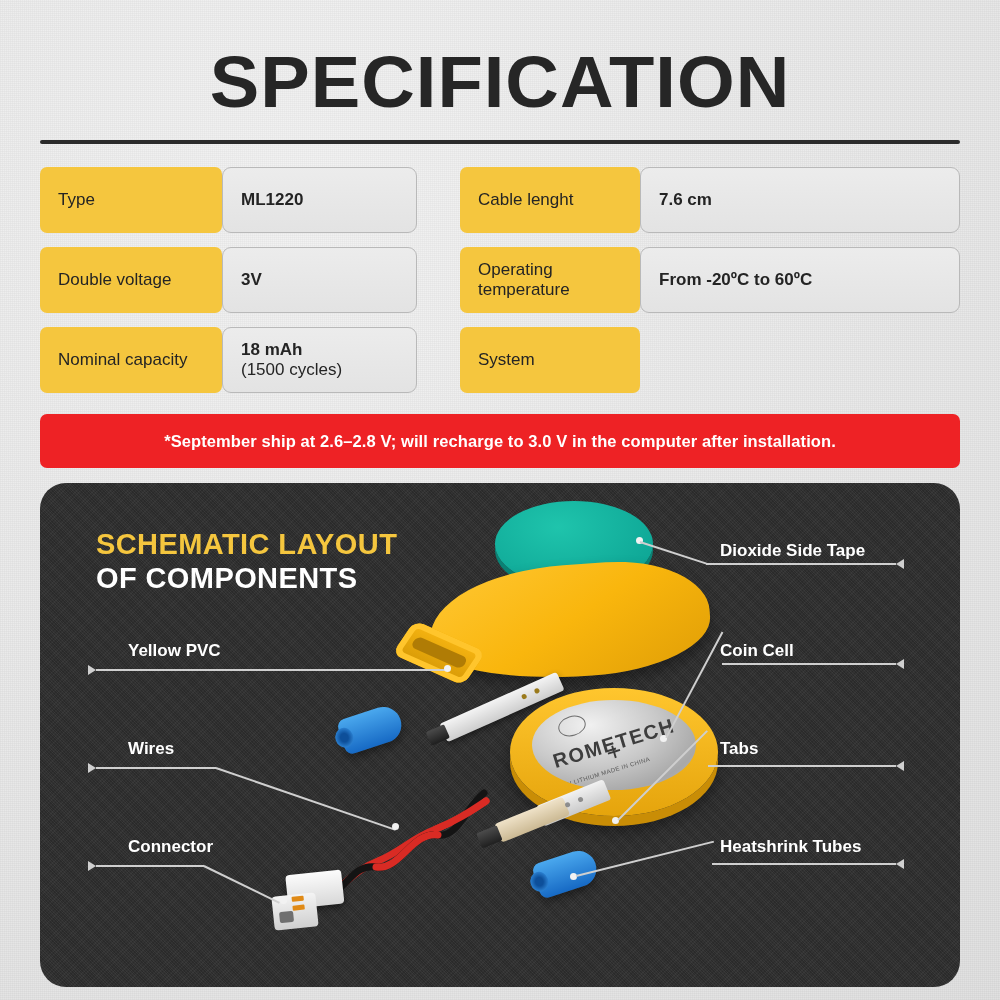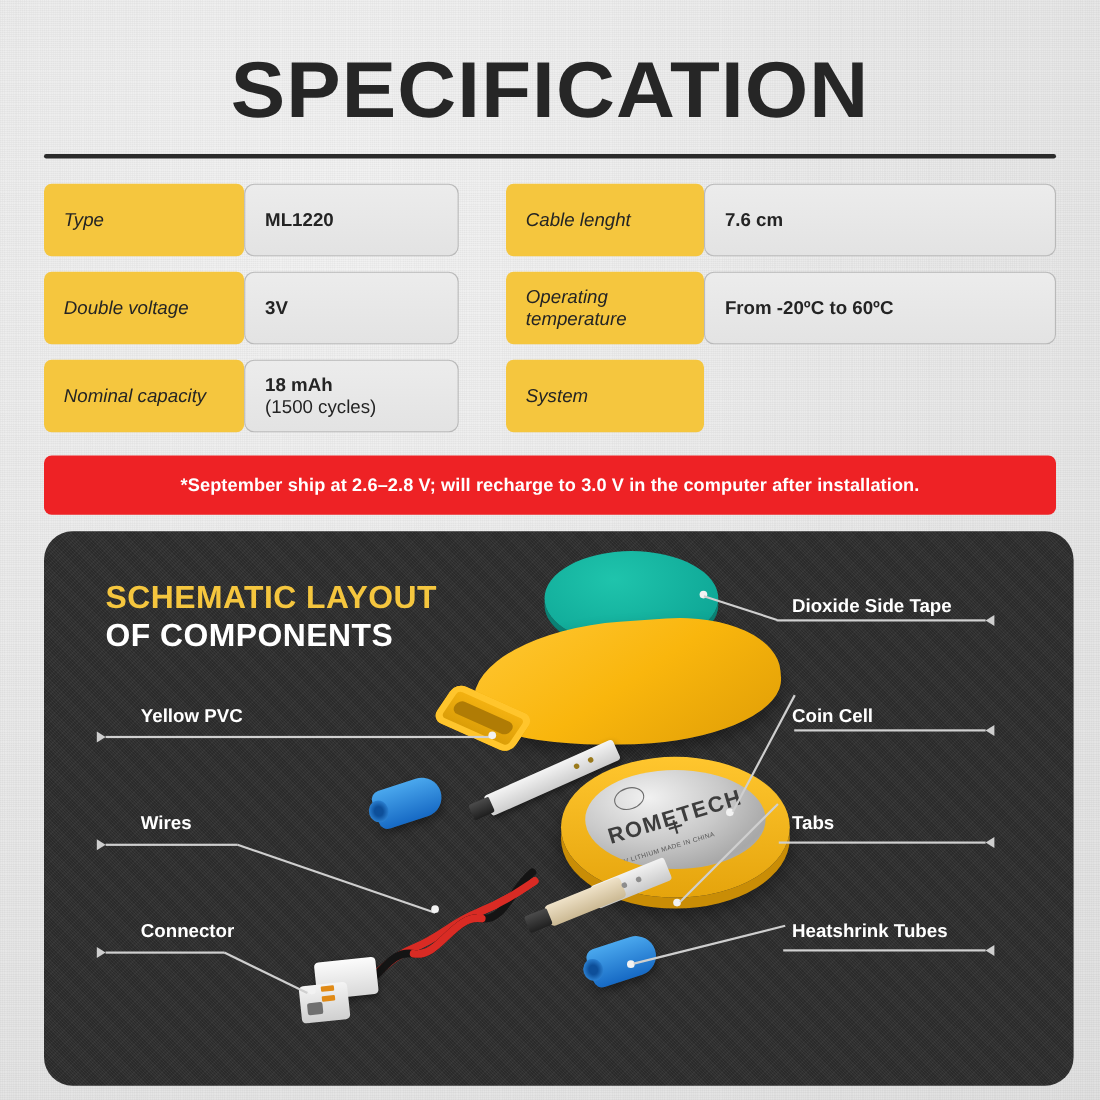--- a/index.html
+++ b/index.html
@@ -50,21 +50,20 @@
     padding:0 18px;
     box-sizing:border-box;
     font-size:17px;
     color:#242424;
   }
   .lbl{
     background:#f5c63e;
     border-radius:7px;
     line-height:1.15;
     font-weight:normal;
-    font-style:italic;
   }
   .val{
     background:linear-gradient(180deg,#ececec,#e3e3e3);
     border:1px solid #b9b9b9;
     border-radius:9px;
     font-weight:bold;
     line-height:1.2;
   }
   .val .sub{font-weight:normal;display:block;}
   .val .main{display:block;}
@@ -83,21 +82,20 @@
     text-align:center;
     box-sizing:border-box;padding:0 16px;
   }
 
   
   .panel{
     position:absolute;left:40px;top:483px;width:920px;height:504px;
     background:#2e2e2e;
     border-radius:26px;
     overflow:hidden;
-    padding-left:16px;
   }
   .panel-noise{
     position:absolute;inset:0;
     background-image:
       repeating-linear-gradient(45deg,rgba(255,255,255,.035) 0 1px,rgba(0,0,0,.05) 1px 2px),
       repeating-linear-gradient(-45deg,rgba(255,255,255,.025) 0 1px,rgba(0,0,0,.04) 1px 3px);
     pointer-events:none;
   }
   .sch-title{
     position:absolute;left:56px;top:44px;

